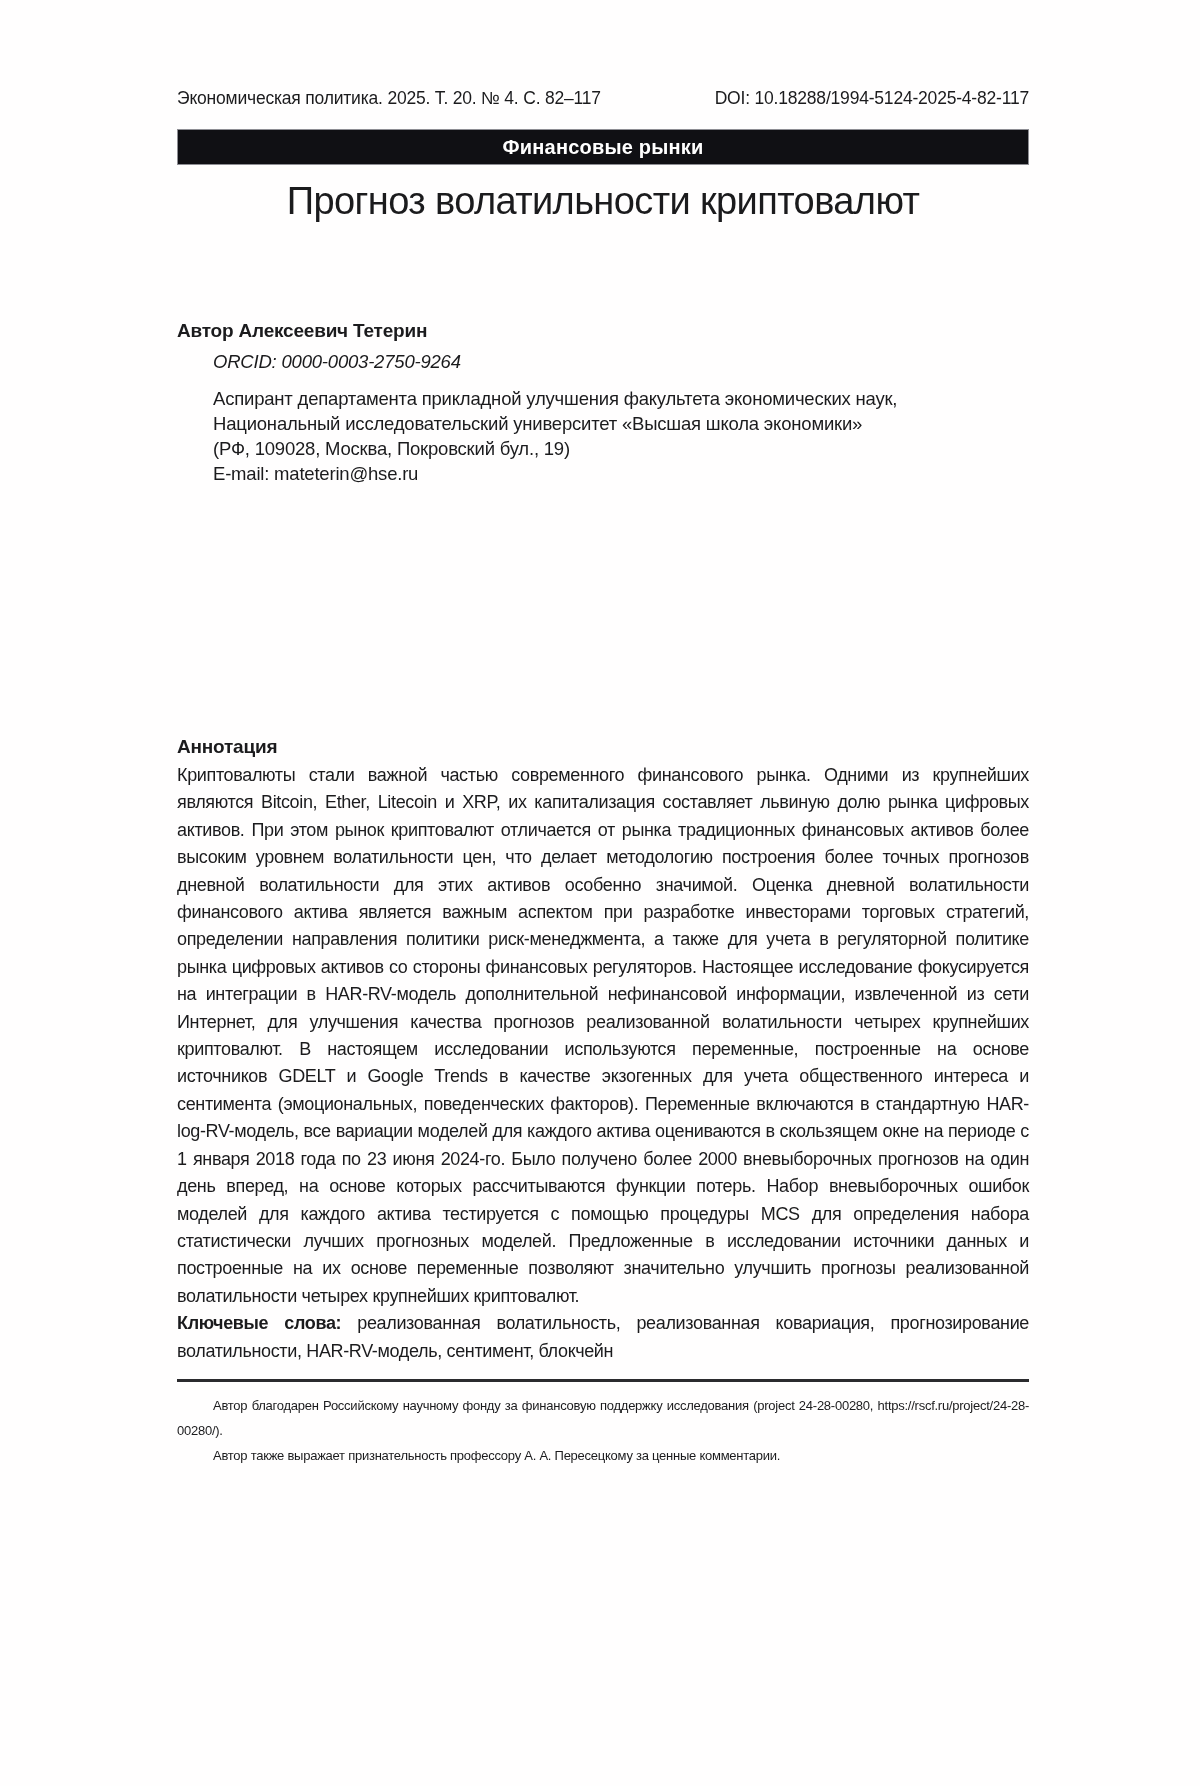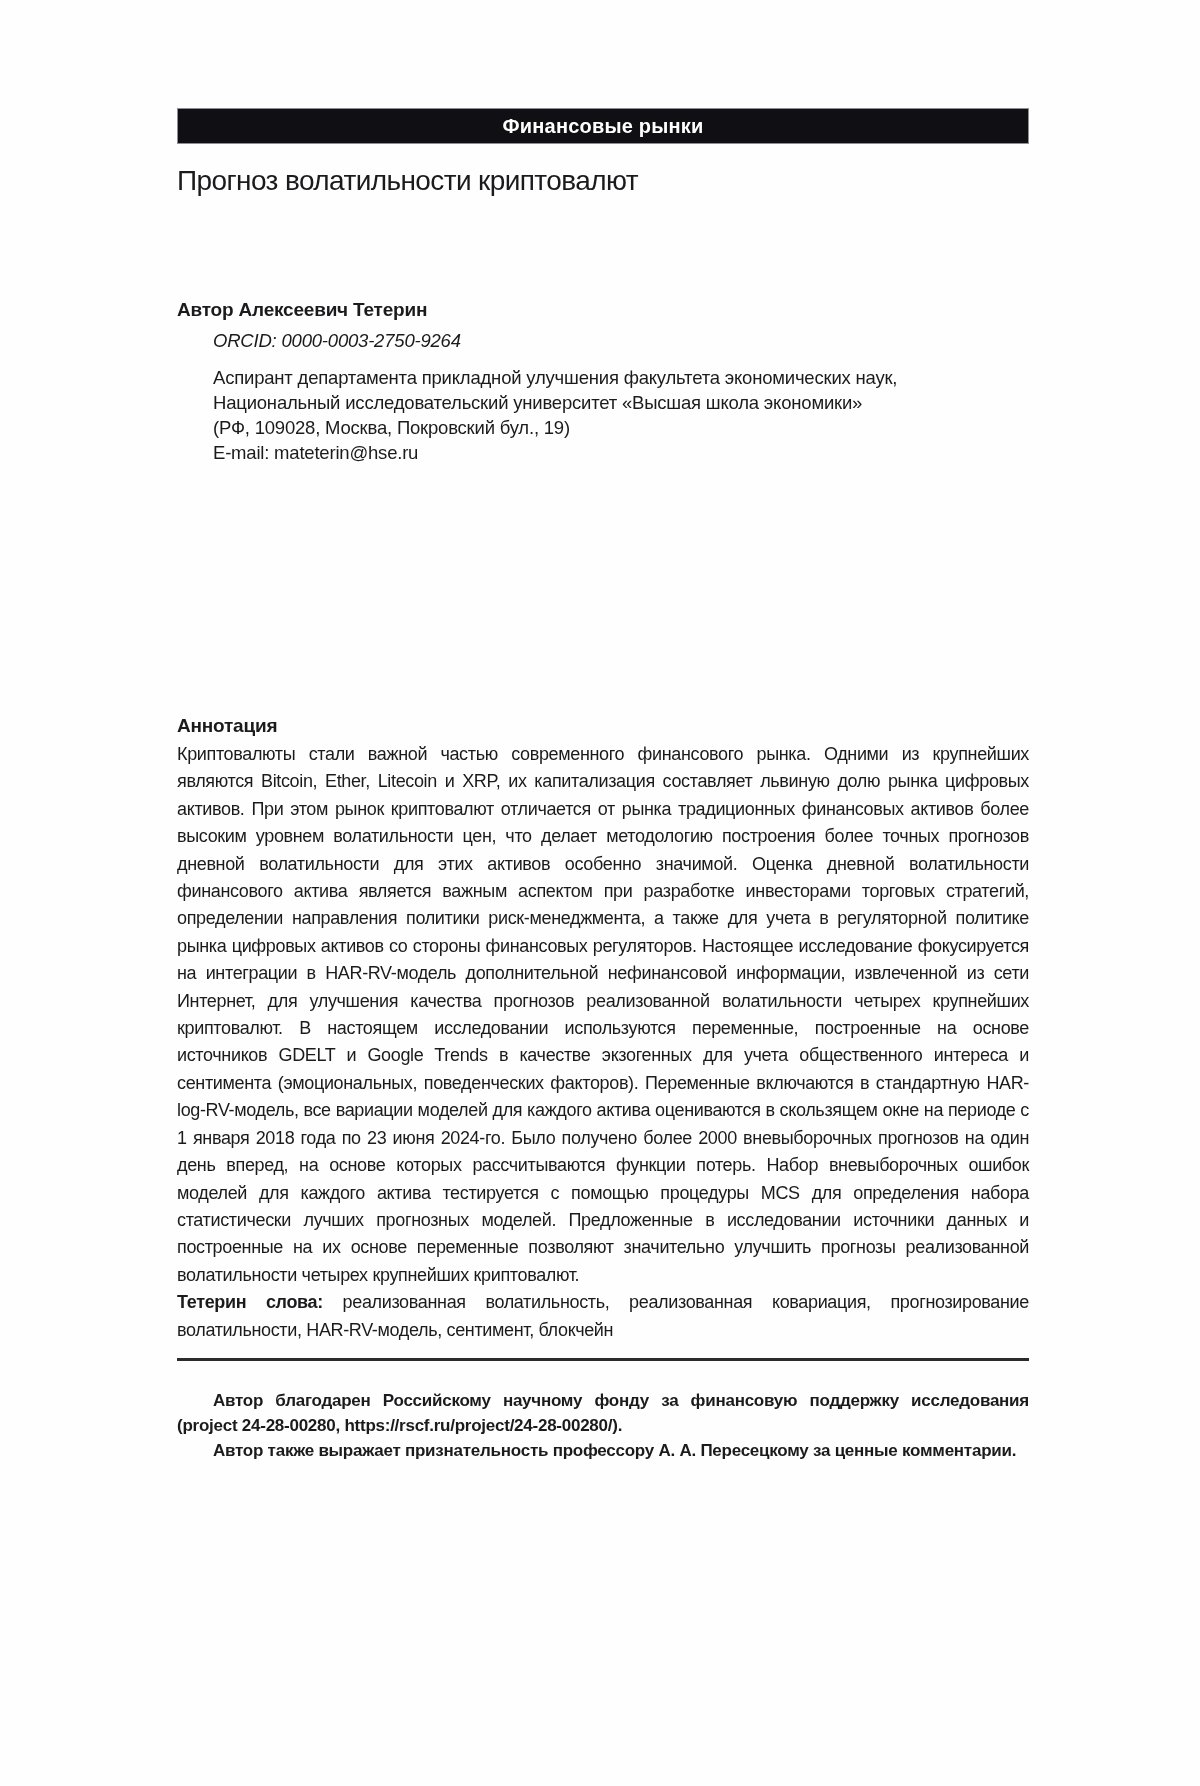--- a/index.html
+++ b/index.html
@@ -32,21 +32,22 @@
     height: 34px;
     line-height: 34px;
     text-align: center;
     font-weight: 700;
     font-size: 20px;
     letter-spacing: 0.2px;
   }
   
   .title {
     margin-top: 12px;
-    font-size: 28px;
+    text-align: center;
+    font-size: 38px;
     line-height: 49px;
     font-weight: 400;
     letter-spacing: -0.6px;
   }
   
   .author { margin-top: 94px; font-size: 18.5px; }
   .author-name { font-weight: 700; font-size: 19px; letter-spacing: -0.2px; }
   .author-details { margin-left: 36px; letter-spacing: -0.2px; }
   .orcid { margin-top: 9px; font-style: italic; }
   .affil { margin-top: 13px; line-height: 25px; }
@@ -63,34 +64,37 @@
     letter-spacing: -0.35px;
     text-align: justify;
     margin: 0;
   }
   .abstract-text { margin-top: 4px; }
   .bold-label { font-weight: 700; }
   
   .footnote {
     margin-top: 14px;
     border-top: 3px solid #2b2b2e;
-    padding-top: 27px;
-    font-size: 17px;
+    padding-top: 11px;
+    font-size: 13px;
     line-height: 25px;
     letter-spacing: -0.25px;
     text-align: justify;
-    font-weight: bold;
   }
   .footnote p { margin: 0; text-indent: 36px; }
 </style>
 </head>
 <body>
 
 <div class="page">
 
+  <div class="runhead">
+    <span>Экономическая политика. 2025. Т. 20. № 4. С. 82–117</span>
+    <span>DOI: 10.18288/1994-5124-2025-4-82-117</span>
+  </div>
 
   <div class="banner">Финансовые рынки</div>
 
   <div class="title">
     <div>Прогноз волатильности криптовалют</div>
   </div>
 
   <div class="author">
     <div class="author-name">Автор Алексеевич Тетерин</div>
     <div class="author-details">
@@ -100,21 +104,21 @@
         <div>Национальный исследовательский университет «Высшая школа экономики»</div>
         <div>(РФ, 109028, Москва, Покровский бул., 19)</div>
         <div>E-mail: mateterin@hse.ru</div>
       </div>
     </div>
   </div>
 
   <div class="abstract-heading">Аннотация</div>
   <p class="abstract-text">Криптовалюты стали важной частью современного финансового рынка. Одними из крупнейших являются Bitcoin, Ether, Litecoin и XRP, их капитализация составляет львиную долю рынка цифровых активов. При этом рынок криптовалют отличается от рынка традиционных финансовых активов более высоким уровнем волатильности цен, что делает методологию построения более точных прогнозов дневной волатильности для этих активов особенно значимой. Оценка дневной волатильности финансового актива является важным аспектом при разработке инвесторами торговых стратегий, определении направления политики риск-менеджмента, а также для учета в регуляторной политике рынка цифровых активов со стороны финансовых регуляторов. Настоящее исследование фокусируется на интеграции в HAR-RV-модель дополнительной нефинансовой информации, извлеченной из сети Интернет, для улучшения качества прогнозов реализованной волатильности четырех крупнейших криптовалют. В настоящем исследовании используются переменные, построенные на основе источников GDELT и Google Trends в качестве экзогенных для учета общественного интереса и сентимента (эмоциональных, поведенческих факторов). Переменные включаются в стандартную HAR-log-RV-модель, все вариации моделей для каждого актива оцениваются в скользящем окне на периоде с 1 января 2018 года по 23 июня 2024-го. Было получено более 2000 вневыборочных прогнозов на один день вперед, на основе которых рассчитываются функции потерь. Набор вневыборочных ошибок моделей для каждого актива тестируется с помощью процедуры MCS для определения набора статистически лучших прогнозных моделей. Предложенные в исследовании источники данных и построенные на их основе переменные позволяют значительно улучшить прогнозы реализованной волатильности четырех крупнейших криптовалют.</p>
 
-  <p class="keywords"><span class="bold-label">Тетерин слова:</span> <span>реализованная волатильность, реализованная ковариация, прогнозирование волатильности, HAR-RV-модель, сентимент, блокчейн</span></p>
+  <p class="keywords"><span class="bold-label">Ключевые слова:</span> <span>реализованная волатильность, реализованная ковариация, прогнозирование волатильности, HAR-RV-модель, сентимент, блокчейн</span></p>
 
 
   <div class="footnote">
     <p>Автор благодарен Российскому научному фонду за финансовую поддержку исследования (project 24-28-00280, https://rscf.ru/project/24-28-00280/).</p>
     <p>Автор также выражает признательность профессору А. А. Пересецкому за ценные комментарии.</p>
   </div>
 
 </div>
 
 </body></html>

